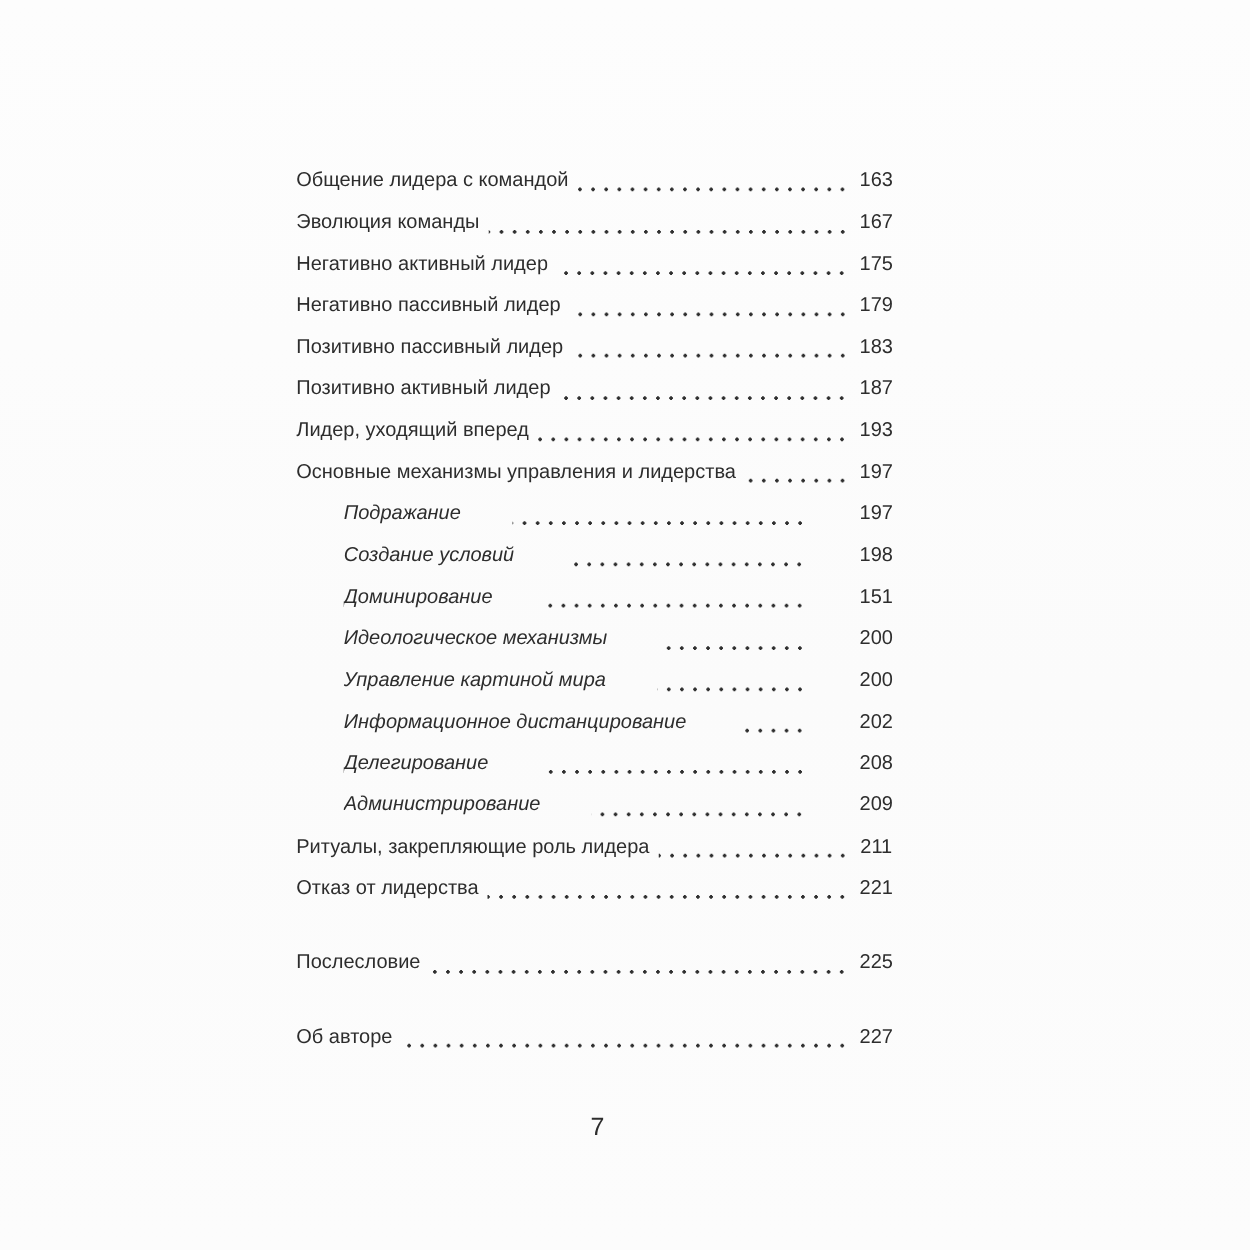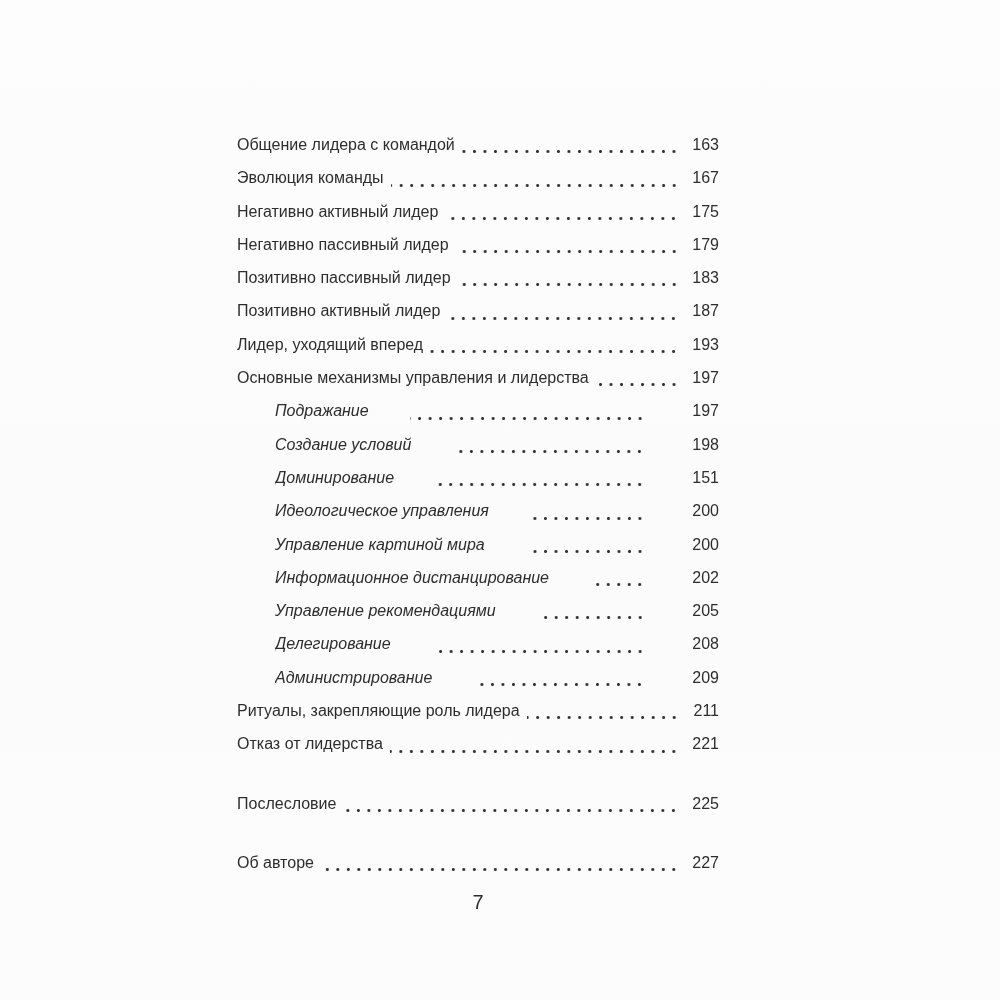--- a/index.html
+++ b/index.html
@@ -53,21 +53,21 @@
     height: 3px;
     align-self: flex-end;
     margin: 0 4px 8px 7px;
     background-image: radial-gradient(circle, #2f2f2f 1.25px, rgba(0,0,0,0) 1.6px);
     background-size: 10.5px 3px;
     background-repeat: repeat-x;
     background-position: right center;
   }
   .toc-page {
     flex: 0 0 auto;
-    text-align: right;
+    text-align: center;
     min-width: 36px;
   }
   .page-footer {
     position: absolute;
     left: 237px;
     top: 889px;
     width: 482px;
     text-align: center;
     font-size: 20px;
     line-height: 26px;
@@ -128,38 +128,33 @@
         <span class="toc-title">Создание условий</span>
         <span class="toc-leader"></span>
         <span class="toc-page">198</span>
       </div>
       <div class="toc-row level-2">
         <span class="toc-title">Доминирование</span>
         <span class="toc-leader"></span>
         <span class="toc-page">151</span>
       </div>
       <div class="toc-row level-2">
-        <span class="toc-title">Идеологическое управления</span>
+        <span class="toc-title">Идеологическое механизмы</span>
         <span class="toc-leader"></span>
         <span class="toc-page">200</span>
       </div>
       <div class="toc-row level-2">
         <span class="toc-title">Управление картиной мира</span>
         <span class="toc-leader"></span>
         <span class="toc-page">200</span>
       </div>
       <div class="toc-row level-2">
         <span class="toc-title">Информационное дистанцирование</span>
         <span class="toc-leader"></span>
         <span class="toc-page">202</span>
-      </div>
-      <div class="toc-row level-2">
-        <span class="toc-title">Управление рекомендациями</span>
-        <span class="toc-leader"></span>
-        <span class="toc-page">205</span>
       </div>
       <div class="toc-row level-2">
         <span class="toc-title">Делегирование</span>
         <span class="toc-leader"></span>
         <span class="toc-page">208</span>
       </div>
       <div class="toc-row level-2">
         <span class="toc-title">Администрирование</span>
         <span class="toc-leader"></span>
         <span class="toc-page">209</span>

